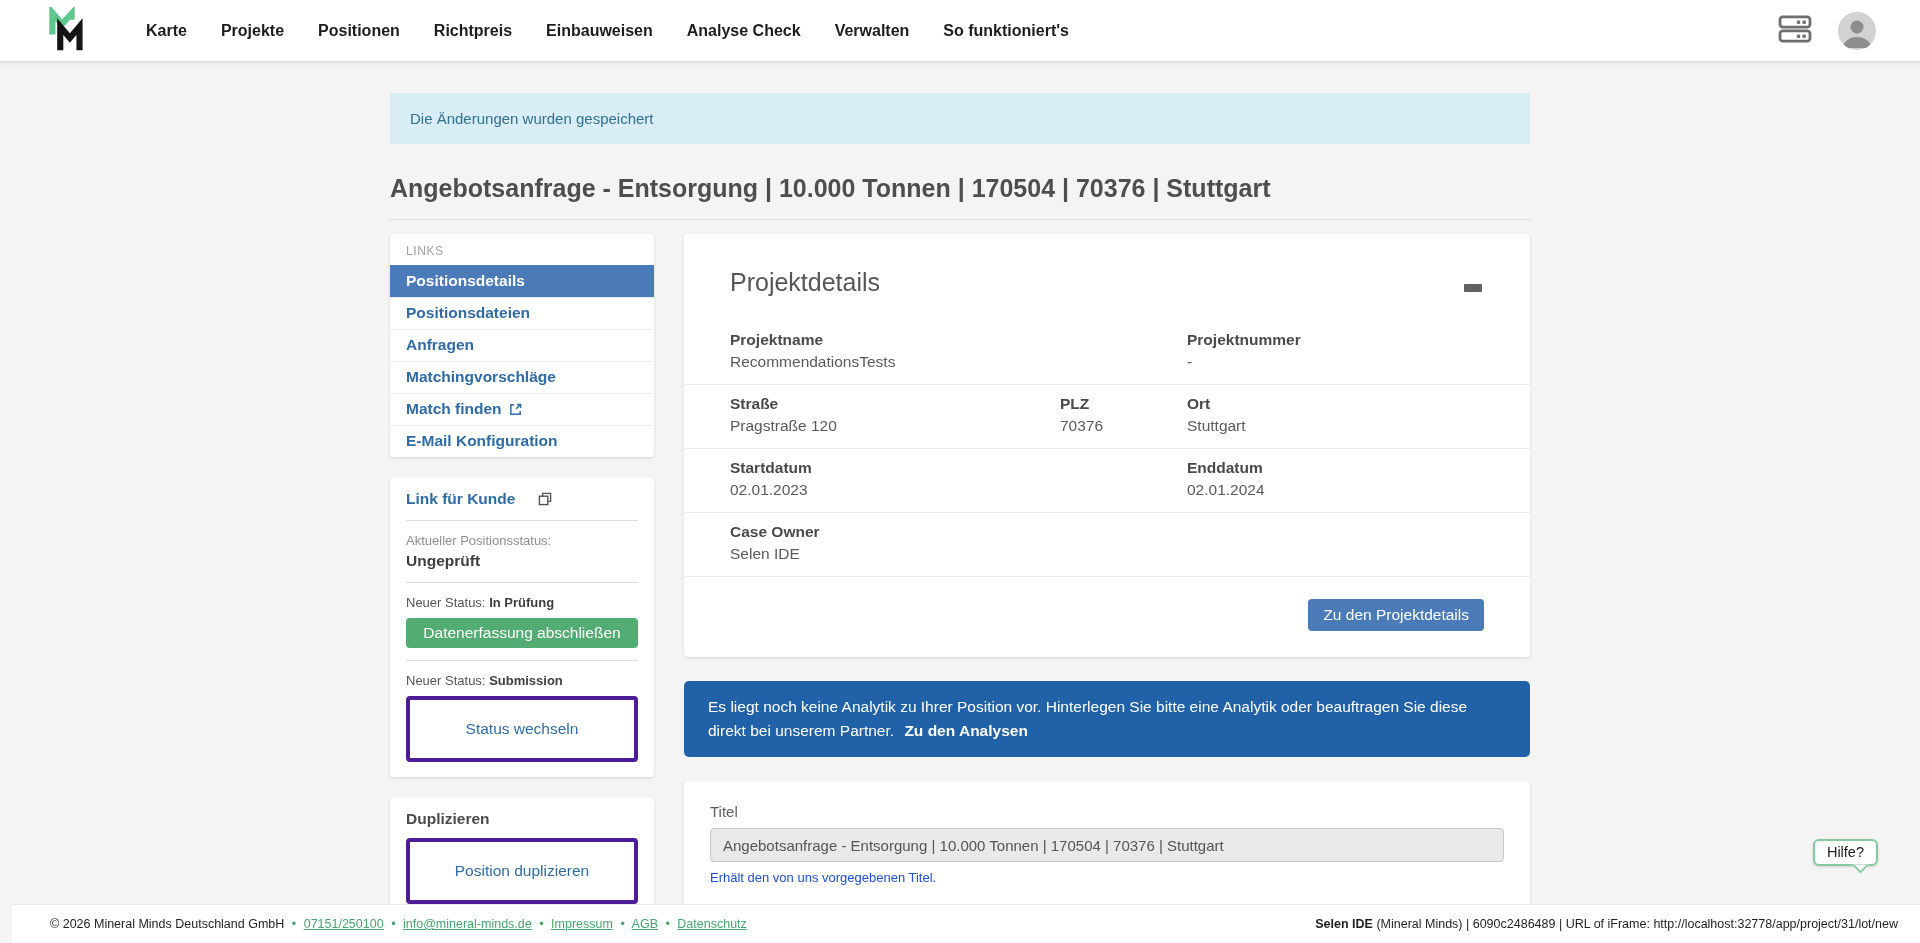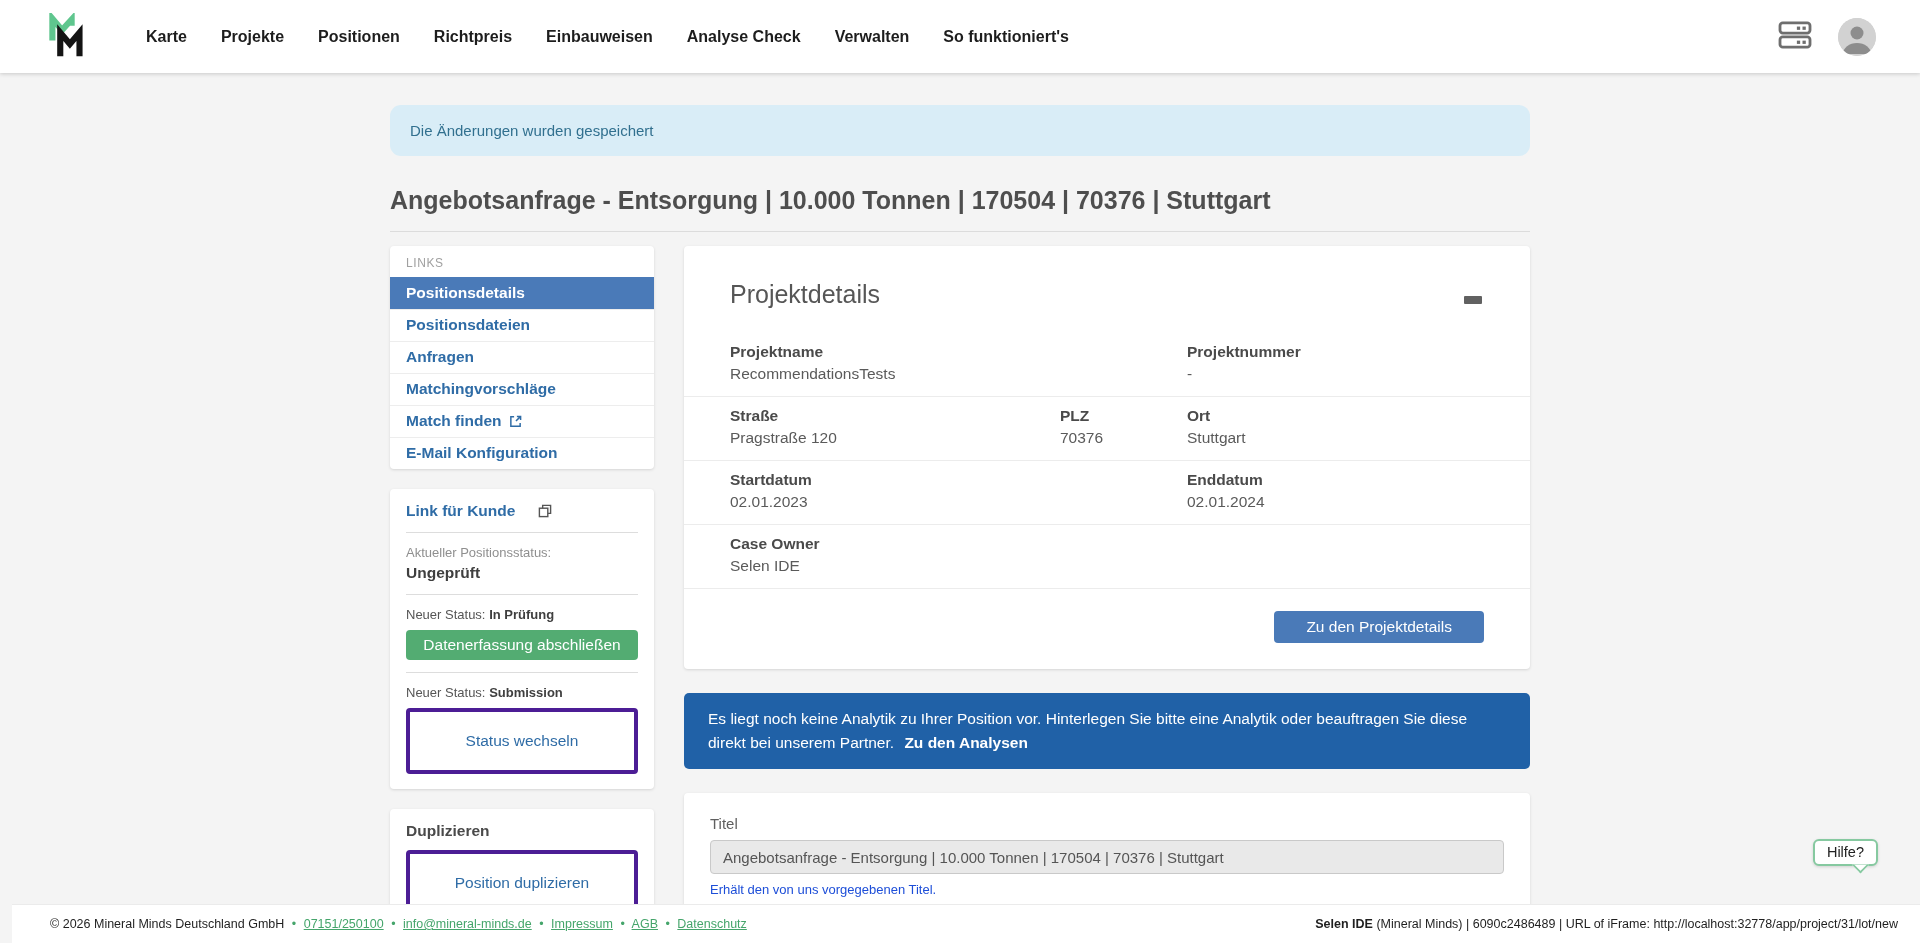--- a/index.html
+++ b/index.html
@@ -7,21 +7,21 @@
   body {
     font-family: "Liberation Sans", sans-serif;
     background: #f4f4f4;
     color: #555;
     overflow: hidden;
     position: relative;
   }
 
   
   .navbar {
-    height: 73px; background: #fff;
+    height: 61px; background: #fff;
     box-shadow: 0 1px 4px rgba(0,0,0,.18);
     display: flex; align-items: center;
     padding: 0 44px 0 48px;
     position: relative; z-index: 20;
   }
   .logo { margin-right: 56px; display: flex; align-items: center; cursor: pointer; }
   .nav-items { display: flex; align-items: center; gap: 34px; }
   .nav-item {
     font-size: 16px; font-weight: 700; color: #1d1d1d;
     cursor: pointer; white-space: nowrap;
@@ -31,21 +31,21 @@
     width: 38px; height: 38px; border-radius: 50%;
     background: #d2d2d2; overflow: hidden; display: block; cursor: pointer;
   }
 
   
   .container { width: 1140px; margin: 0 auto; }
 
   .alert-info {
     margin-top: 32px;
     background: #d9edf7; color: #31708f;
-    border-radius: 11px; padding: 17px 20px;
+    border-radius: 0; padding: 17px 20px;
     font-size: 15px;
   }
 
   .page-title-wrap { margin-top: 30px; border-bottom: 1px solid #dcdcdc; padding-bottom: 16px; }
   .page-title { font-size: 25px; font-weight: 700; color: #4e4e4e; }
 
   .columns { display: flex; gap: 30px; margin-top: 14px; align-items: flex-start; }
   .sidebar { width: 264px; flex: 0 0 264px; }
   .main { flex: 1; min-width: 0; }
 
@@ -102,21 +102,21 @@
   }
   .pd-rows { margin-top: 24px; }
   .pd-row { display: grid; grid-template-columns: 330px 127px 1fr; padding: 10px 0 13px; }
   .pd-divider { border: 0; border-top: 1px solid #ececec; margin: 0 -46px; }
   .pd-label { font-size: 15.5px; font-weight: 700; color: #4a4a4a; display: block; }
   .pd-value { font-size: 15.5px; color: #5a5a5a; display: block; margin-top: 4px; }
   .col3 { grid-column: 3; }
   .pd-actions { text-align: right; padding-top: 22px; }
   .btn-solid-blue {
     display: inline-block; background: #4a7ab8; color: #fff; border: 0;
-    font-family: inherit; font-size: 15.5px; padding: 7px 32px; border-radius: 4px; cursor: pointer;
+    font-family: inherit; font-size: 15.5px; padding: 7px 15px; border-radius: 4px; cursor: pointer;
   }
 
   
   .analytics-banner {
     margin-top: 24px; background: #2061a7; color: #fff;
     border-radius: 5px; padding: 14px 24px;
     font-size: 15.5px; line-height: 1.55;
   }
   .analytics-banner a {
     color: #fff; font-weight: 700; margin-left: 6px;

